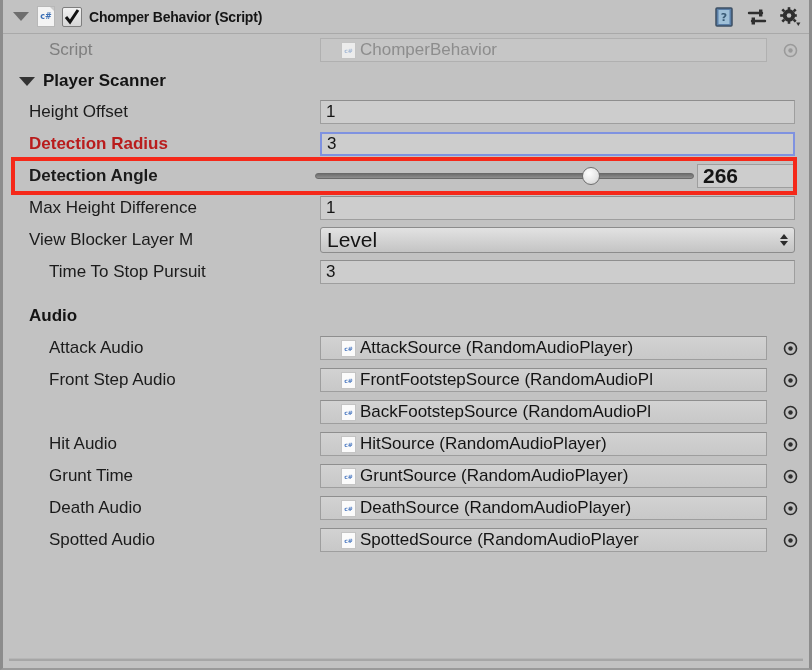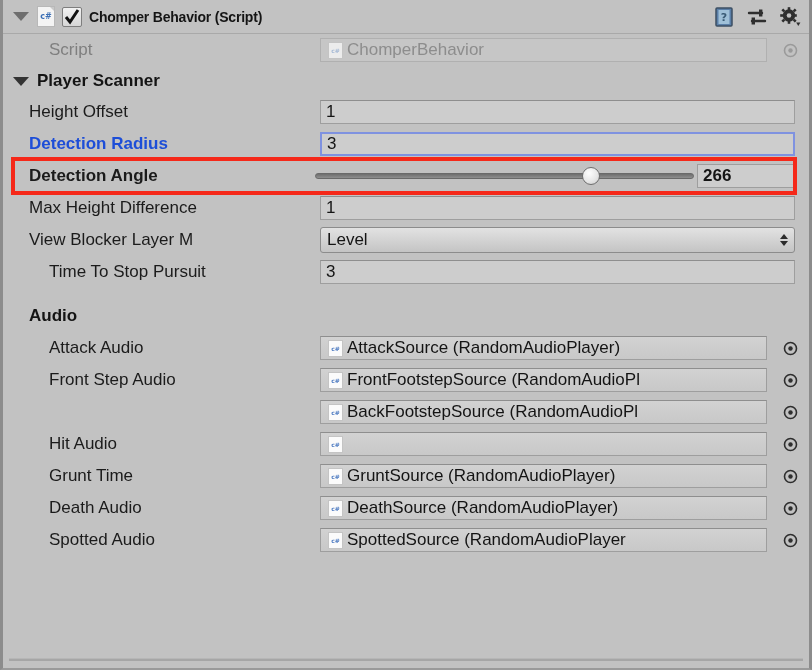--- a/index.html
+++ b/index.html
@@ -109,21 +109,21 @@
     box-sizing: border-box;
     font-size: 17px;
     white-space: nowrap;
     overflow: hidden;
     color: #1b1b1b;
   }
   .label.indent   { }
   .label.indent2  { padding-left: 46px; }
   .label.dim      { color: #7f7f7f; }
   .label.bold     { font-weight: bold; }
-  .label.blue     { color: #1d4ed8; font-weight: bold; }
+  .label.blue     { color: #b91c1c; font-weight: bold; }
 
   .field {
     position: absolute;
     left: 317px;
     right: 14px;
     height: 24px;
     background: #cdcdcd;
     border: 1px solid #9e9e9e;
     border-top-color: #8e8e8e;
     box-sizing: border-box;
@@ -140,21 +140,21 @@
   .field.selected {
     border: 2px solid #7f92e0;
     background: #cdcdcd;
     line-height: 20px;
   }
 
   
   .objfield {
     display: flex;
     align-items: center;
-    padding-left: 7px;
+    padding-left: 20px;
     background: linear-gradient(#d2d2d2, #c8c8c8);
   }
   .objfield .mini {
     position: relative;
     width: 13px; height: 15px;
     background: #fbfbfb;
     border: 1px solid #c4c4c4;
     flex: 0 0 auto;
     margin-right: 4px;
     font-size: 6px;
@@ -212,41 +212,41 @@
     box-sizing: border-box;
   }
   .num-field {
     position: absolute;
     right: 14px;
     width: 98px;
     height: 24px;
     background: #cdcdcd;
     border: 1px solid #9e9e9e;
     box-sizing: border-box;
-    font-size: 17px;
+    font-size: 21px;
     font-weight: bold;
     line-height: 22px;
     padding-left: 5px;
     color: #141414;
   }
 
   
   .dropdown {
     position: absolute;
     left: 317px;
     right: 14px;
     height: 26px;
     background: linear-gradient(#e2e2e2, #c4c4c4);
     border: 1px solid #8c8c8c;
     border-radius: 3px;
     box-sizing: border-box;
     display: flex;
     align-items: center;
     padding: 0 6px;
-    font-size: 17px;
+    font-size: 21px;
     color: #141414;
   }
   .dropdown .ddlabel { flex: 1; white-space: nowrap; overflow: hidden; }
   .dd-arrows {
     display: flex;
     flex-direction: column;
     align-items: center;
     gap: 2px;
     flex: 0 0 auto;
   }
@@ -268,21 +268,21 @@
     font-size: 17px;
     font-weight: bold;
     color: #141414;
   }
 
   
   .foldout-row {
     height: 30px;
     display: flex;
     align-items: center;
-    padding-left: 10px;
+    padding-left: 16px;
   }
   .foldout-row .fr-label {
     font-size: 17px;
     font-weight: bold;
     color: #141414;
   }
 
   
   .highlight-box {
     position: absolute;
@@ -453,20 +453,21 @@
           <svg width="15" height="15" viewBox="0 0 15 15">
             <circle cx="7.5" cy="7.5" r="6" fill="none" stroke="#2e2e2e" stroke-width="1.6"></circle>
             <circle cx="7.5" cy="7.5" r="2.2" fill="#2e2e2e"></circle>
           </svg>
         </div>
       </div>
       <div class="row">
         <div class="label indent2">Hit Audio</div>
         <div class="field withpick objfield">
           <span class="mini">c#</span>
+          <span class="otext">HitSource (RandomAudioPlayer)</span>
         </div>
         <div class="pick">
           <svg width="15" height="15" viewBox="0 0 15 15">
             <circle cx="7.5" cy="7.5" r="6" fill="none" stroke="#2e2e2e" stroke-width="1.6"></circle>
             <circle cx="7.5" cy="7.5" r="2.2" fill="#2e2e2e"></circle>
           </svg>
         </div>
       </div>
       <div class="row">
         <div class="label indent2">Grunt Time</div>

